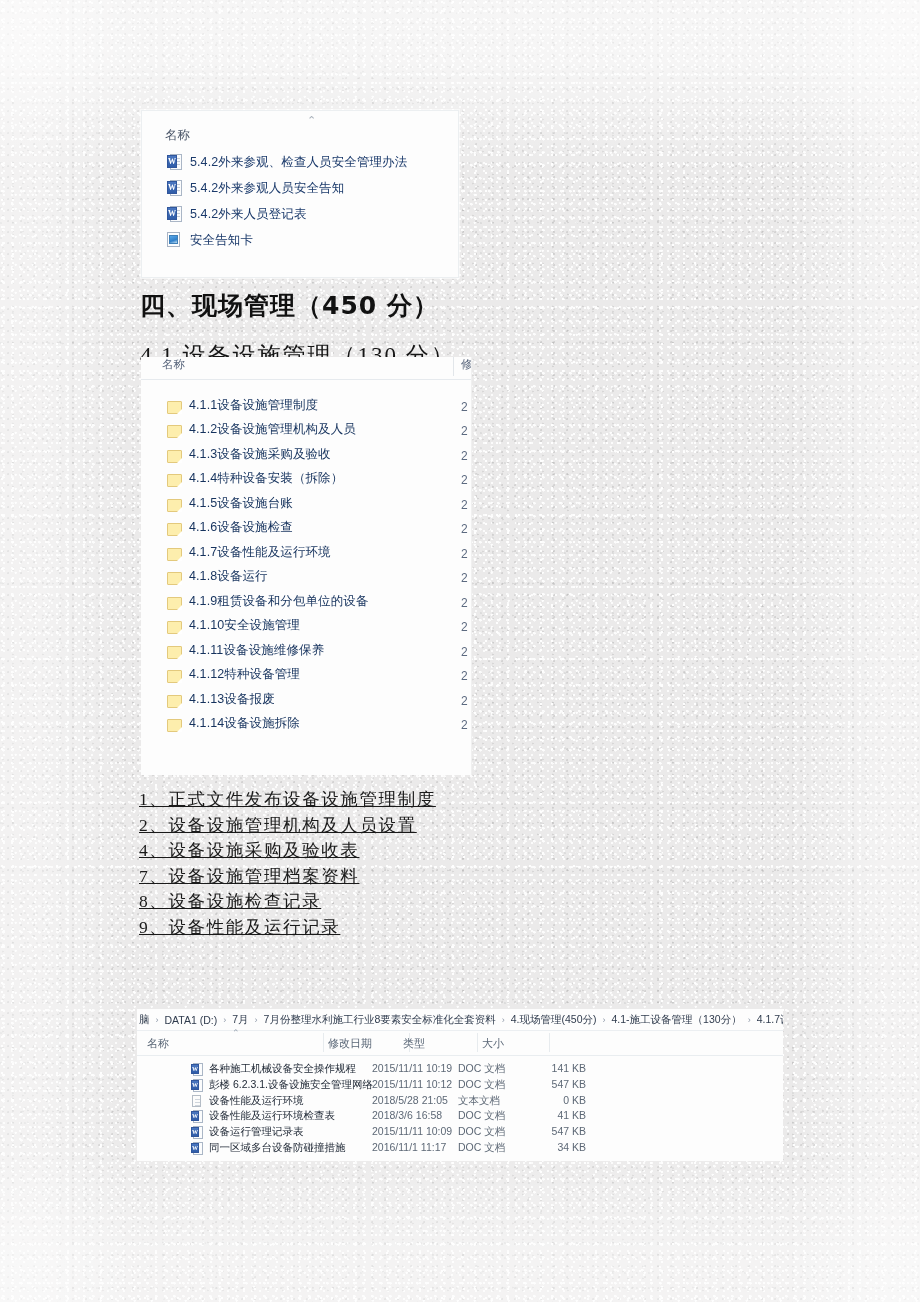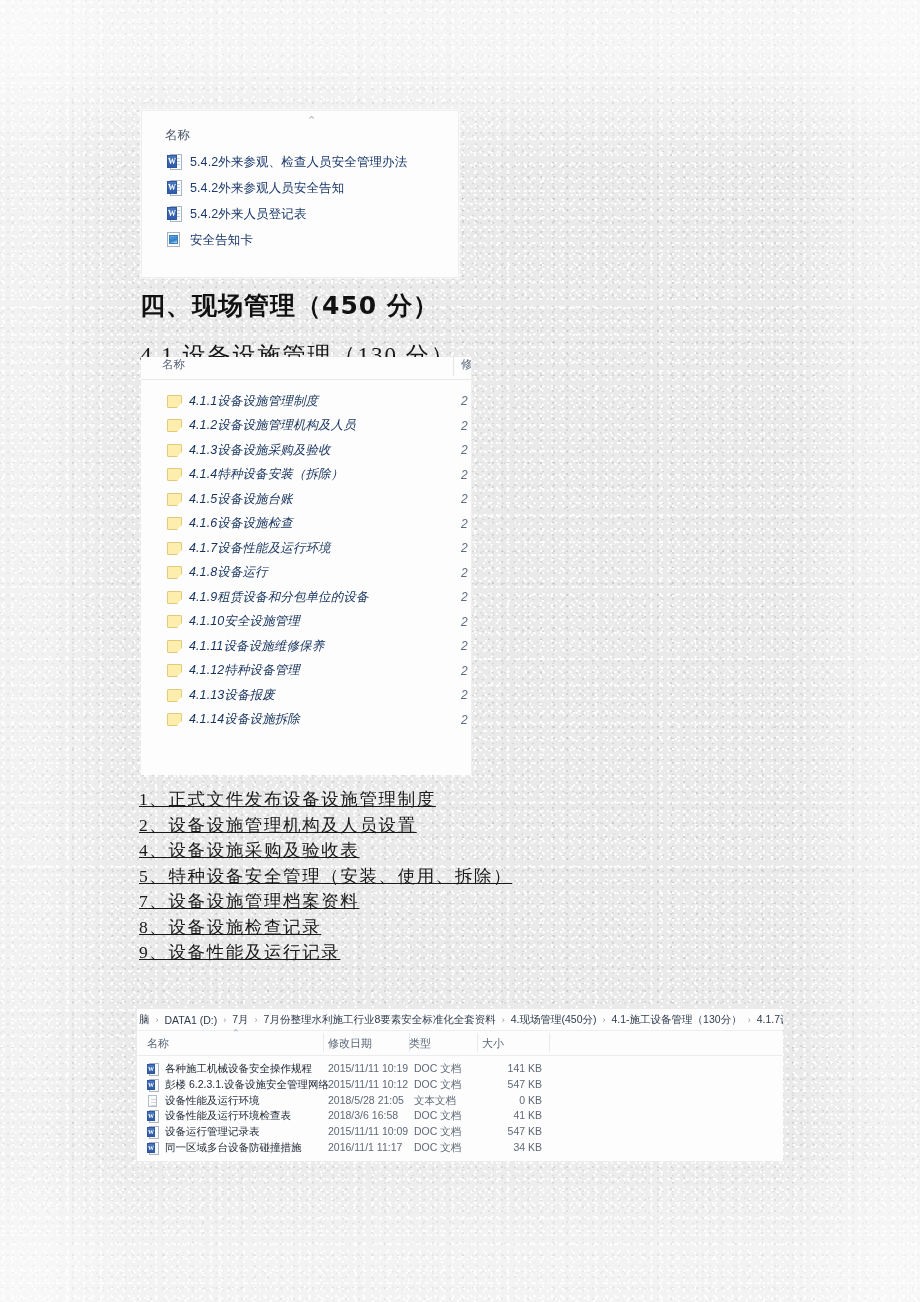--- a/index.html
+++ b/index.html
@@ -181,25 +181,24 @@
   #panel-folders .p2-head .lbl2 {
     position: absolute; left: 320px; top: 0px;
     font-size: 11.5px; color: #56637a;
   }
   #panel-folders .p2-head .vsep {
     position: absolute; left: 312px; top: -3px;
     width: 1px; height: 22px; background: #e2e6ea;
   }
   .folder-row {
     display: flex;
-    align-items: center;
+    align-items: flex-end;
     height: 24.5px;
     padding-left: 26px;
     position: relative;
-    font-style: italic;
   }
   .folder-row .fname {
     font-size: 12.5px;
     color: #15325d;
     margin-left: 7px;
     white-space: nowrap;
     letter-spacing: 0.1px;
   }
   .folder-row .datecut {
     position: absolute;
@@ -286,20 +285,21 @@
   }
   #p3-head .caret3 {
     position: absolute;
     left: 95px; top: -3px;
     font-size: 9px;
     color: #9aa5b3;
   }
   .file-row {
     height: 15.8px;
     position: relative;
+    margin-left: 44px;
   }
   .file-row .fi {
     position: absolute;
     left: 10px; top: 1px;
   }
   .file-row .nm {
     position: absolute;
     left: 28px; top: 1px;
     font-size: 10.5px;
     color: #222b38;
@@ -486,21 +486,20 @@
         <span class="fname">4.1.14设备设施拆除</span>
         <span class="datecut">2</span>
       </div>
     </div>
 </div>
 
 <div class="layer" id="num-list">
     <div>1、正式文件发布设备设施管理制度</div>
     <div>2、设备设施管理机构及人员设置</div>
     <div>4、设备设施采购及验收表</div>
-    <div>5、特种设备安全管理（安装、使用、拆除）</div>
     <div>7、设备设施管理档案资料</div>
     <div>8、设备设施检查记录</div>
     <div>9、设备性能及运行记录</div>
   </div>
 
 <div class="layer explorer" id="panel-bottom">
   <div id="crumbbar">
       <span class="crumb">脑</span>
       <span class="crumb-sep">›</span>
       <span class="crumb">DATA1 (D:)</span>
@@ -514,21 +513,21 @@
       <span class="crumb">4.1-施工设备管理（130分）</span>
       <span class="crumb-sep">›</span>
       <span class="crumb">4.1.7设备性能及运行环境</span>
     </div>
   <div id="p3-head">
     <span class="h" style="left:10px;">名称</span>
     <span class="caret3">⌃</span>
     <span class="v" style="left:186px;"></span>
     <span class="h" style="left:191px;">修改日期</span>
     <span class="v" style="left:272px;"></span>
-    <span class="h" style="left:272px;">类型</span>
+    <span class="h" style="left:266px;">类型</span>
     <span class="v" style="left:340px;"></span>
     <span class="h" style="left:345px;">大小</span>
     <span class="v" style="left:412px;"></span>
   </div>
   <div id="bottom-rows" style="padding-top:5px;">
       <div class="file-row">
         <span class="fi"><span class="ic ic-word-s"><span class="pg"></span><span class="w">W</span></span></span>
         <span class="nm">各种施工机械设备安全操作规程</span>
         <span class="dt">2015/11/11 10:19</span>
         <span class="tp">DOC 文档</span>

